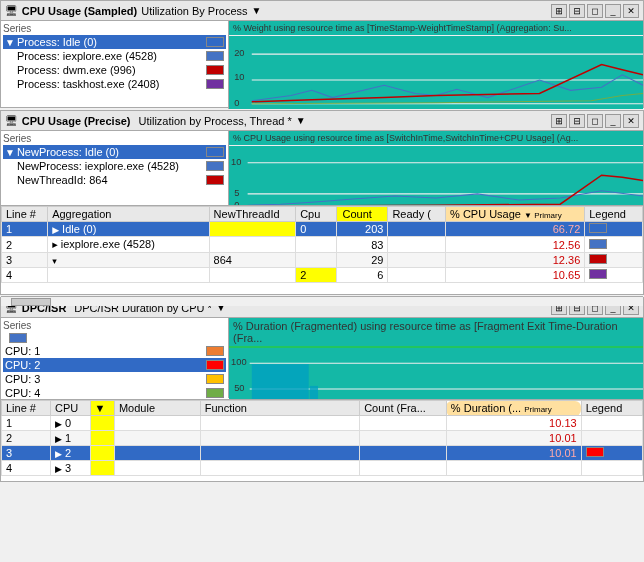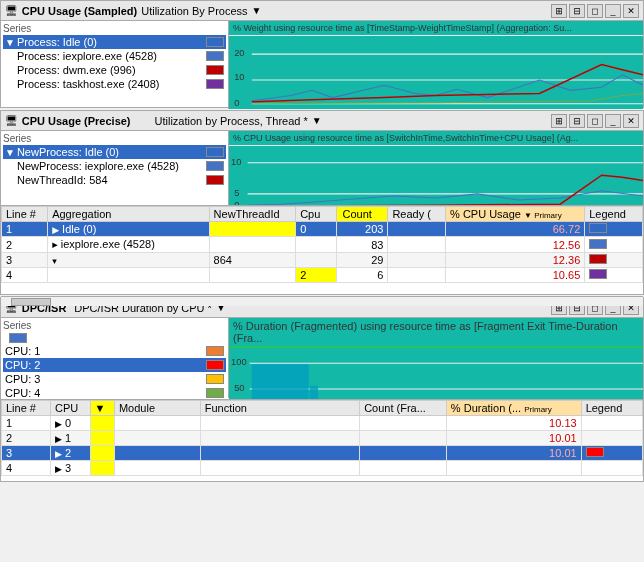--- a/index.html
+++ b/index.html
@@ -105,21 +105,21 @@
         <polyline points="22,58 200,57 350,55 380,50 400,48" fill="none" stroke="#70ad47" stroke-width="1"></polyline>
       </svg>
     </div>
   </div>
 </div>
 
 <div class="panel mid-panel" style="height:185px;">
   <div class="panel-header">
     <span style="font-size:10px;">🖥</span>
     <span class="panel-title">CPU Usage (Precise)</span>
-    <span style="font-size:11px; margin-left:20px;">Utilization by Process, Thread *</span>
+    <span style="font-size:11px; margin-left:4px;">Utilization by Process, Thread *</span>
     <span style="cursor:pointer; font-size:10px;">▼</span>
     <div class="panel-icons">
       <div class="panel-icon">⊞</div>
       <div class="panel-icon">⊟</div>
       <div class="panel-icon">◻</div>
       <div class="panel-icon">_</div>
       <div class="panel-icon">✕</div>
     </div>
   </div>
   <div style="display:flex; height:75px; border-bottom:1px solid #aaa;">
@@ -128,21 +128,21 @@
       <div class="series-item selected">
         <span class="expand-arrow">▼</span>
         <span class="series-item-text">NewProcess: Idle (0)</span>
         <span class="series-color" style="background:#316ac5;"></span>
       </div>
       <div class="series-item" style="padding-left:14px;">
         <span class="series-item-text">NewProcess: iexplore.exe (4528)</span>
         <span class="series-color" style="background:#4472c4;"></span>
       </div>
       <div class="series-item" style="padding-left:14px;">
-        <span class="series-item-text">NewThreadId: 584</span>
+        <span class="series-item-text">NewThreadId: 864</span>
         <span class="series-color" style="background:#c00000;"></span>
       </div>
     </div>
     <div class="chart-area">
       <div style="font-size:9px; color:#333; padding:2px 4px; border-bottom:1px solid #eee;">% CPU Usage using resource time as [SwitchInTime,SwitchInTime+CPU Usage] (Ag...</div>
       <svg class="chart-svg" viewBox="0 0 400 55">
         <text x="2" y="10" font-size="9" fill="#333">10</text>
         <text x="5" y="40" font-size="9" fill="#333">5</text>
         <text x="5" y="52" font-size="9" fill="#333">0</text>
         <line x1="18" y1="8" x2="400" y2="8" stroke="#eee" stroke-width="1"></line>
@@ -282,21 +282,21 @@
   <div style="overflow:auto; height:82px;">
     <table class="data-table">
       <thead>
         <tr>
           <th style="width:40px;">Line #</th>
           <th style="width:30px;">CPU</th>
           <th style="width:15px; background:#ffff00 !important;">▼</th>
           <th style="width:70px;">Module</th>
           <th style="width:130px;">Function</th>
           <th style="width:60px;">Count (Fra...</th>
-          <th class="th-primary" style="width:75px;">% Duration (... <span style="font-size:8px;">Primary</span></th>
+          <th class="th-primary" style="width:75px;border-radius:6px;">% Duration (... <span style="font-size:8px;">Primary</span></th>
           <th style="width:50px;">Legend</th>
         </tr>
       </thead>
       <tbody>
         <tr>
           <td>1</td>
           <td><span style="font-size:9px;">▶</span> 0</td>
           <td style="background:#ffff00;"></td>
           <td></td>
           <td></td>

